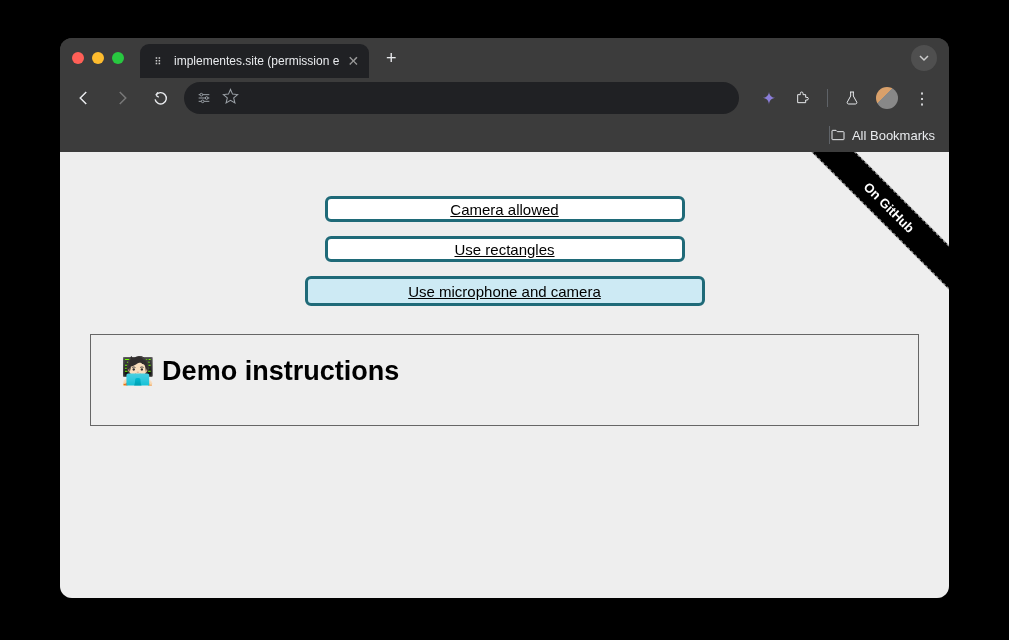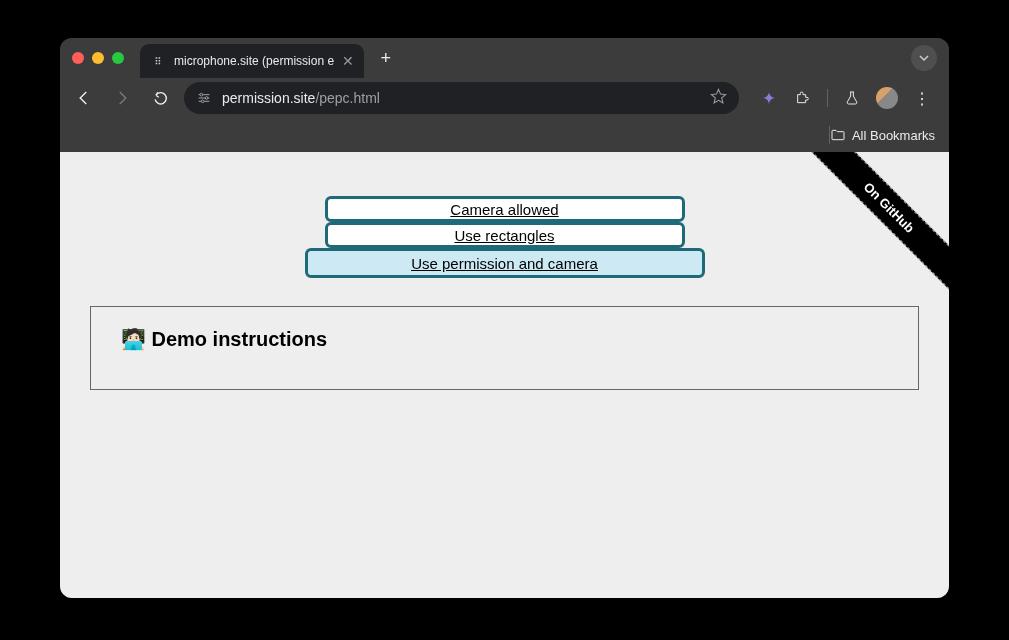--- a/index.html
+++ b/index.html
@@ -197,20 +197,21 @@
       flex: 1;
       background: #eeeeee;
       position: relative;
       overflow: hidden;
     }
     .buttons-wrap {
       display: flex;
       flex-direction: column;
       align-items: center;
       padding-top: 44px;
+      gap: 14px;
     }
     .perm-btn {
       border: 3px solid #1f6a78;
       background: #fff;
       border-radius: 6px;
       padding: 0 18px;
       font-size: 15px;
       text-decoration: underline;
       font-family: Verdana, Arial, sans-serif;
       min-width: 360px;
@@ -222,21 +223,21 @@
       justify-content: center;
     }
     .perm-btn.wide { min-width: 400px; height: 30px; background: #cdeaf4; }
     .instructions-box {
       margin: 28px 30px 0 30px;
       border: 1px solid #666;
       padding: 20px 30px 24px 30px;
       font-family: Verdana, Arial, sans-serif;
     }
     .instructions-box h2 {
-      font-size: 20px;
+      font-size: 27px;
       font-weight: 800;
       margin-bottom: 14px;
     }
     .instructions-box p {
       font-size: 16px;
       line-height: 1.35;
     }
     .github-ribbon {
       position: absolute;
       top: 0;
@@ -270,21 +271,21 @@
 <div class="window">
 
   <div class="titlebar">
     <div class="traffic-lights">
       <div class="traffic-light tl-red"></div>
       <div class="traffic-light tl-yellow"></div>
       <div class="traffic-light tl-green"></div>
     </div>
     <div class="tab">
       <span class="favicon">⠿</span>
-      <span class="tab-title">microphone.site (permission e</span>
+      <span class="tab-title">implementes.site (permission e</span>
       <span class="close">✕</span>
     </div>
     <div class="new-tab">+</div>
     <div class="titlebar-right">
       <div class="dropdown-btn">
         <svg width="10" height="10" viewBox="0 0 10 10">
             <path d="M1 3 L5 7 L9 3" stroke="#ccc" stroke-width="1.5" fill="none"></path>
           </svg>
       </div>
     </div>
@@ -307,23 +308,20 @@
         </svg>
     </div>
     <div class="omnibox">
       <span class="site-info">
         <svg width="16" height="16" viewBox="0 0 24 24">
             <path d="M4 7h16M4 12h16M4 17h16" stroke="#9aa0a6" stroke-width="1.5"></path>
             <circle cx="8" cy="7" r="2" fill="#202124" stroke="#9aa0a6" stroke-width="1.5"></circle>
             <circle cx="16" cy="12" r="2" fill="#202124" stroke="#9aa0a6" stroke-width="1.5"></circle>
             <circle cx="10" cy="17" r="2" fill="#202124" stroke="#9aa0a6" stroke-width="1.5"></circle>
           </svg>
-      </span>
-      <span class="url">
-        <span>permission.site</span><span class="path">/pepc.html</span>
       </span>
       <span class="star">
         <svg width="17" height="17" viewBox="0 0 24 24">
             <path d="M12 2 L14.9 8.6 L22 9.3 L16.5 14 L18.2 21 L12 17.3 L5.8 21 L7.5 14 L2 9.3 L9.1 8.6 Z" stroke="#9aa0a6" stroke-width="1.5" fill="none"></path>
           </svg>
       </span>
     </div>
     <div class="toolbar-icons">
       <div class="toolbar-icon">
         <svg width="16" height="16" viewBox="0 0 24 24">
@@ -353,21 +351,21 @@
           <path d="M3 6 a1 1 0 0 1 1-1 h5 l2 2 h9 a1 1 0 0 1 1 1 v10 a1 1 0 0 1 -1 1 h-16 a1 1 0 0 1 -1 -1 z" stroke="#e8eaed" stroke-width="1.5" fill="none"></path>
         </svg>
       <span>All Bookmarks</span>
     </span>
   </div>
 
   <div class="content">
     <div class="buttons-wrap">
       <div class="perm-btn">Camera allowed</div>
       <div class="perm-btn">Use rectangles</div>
-      <div class="perm-btn wide">Use permission and camera</div>
+      <div class="perm-btn wide">Use microphone and camera</div>
     </div>
 
     <div class="instructions-box">
       <h2>🧑🏻‍💻 Demo instructions</h2>
     </div>
 
     <div class="github-ribbon">
       <a class="band">On GitHub</a>
     </div>
   </div>

